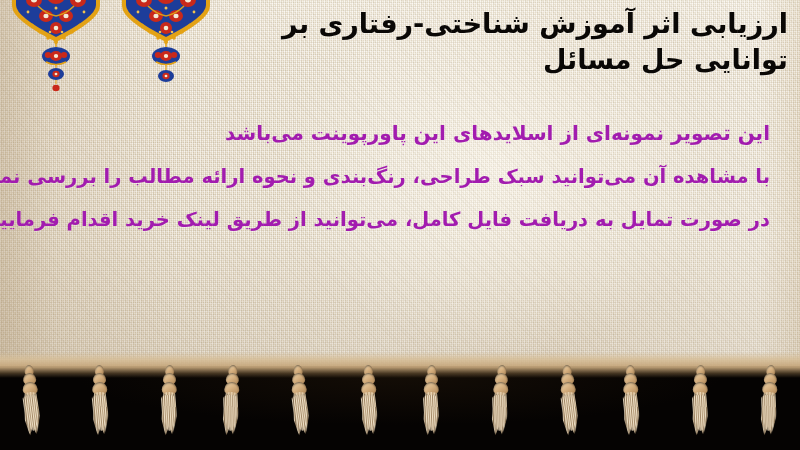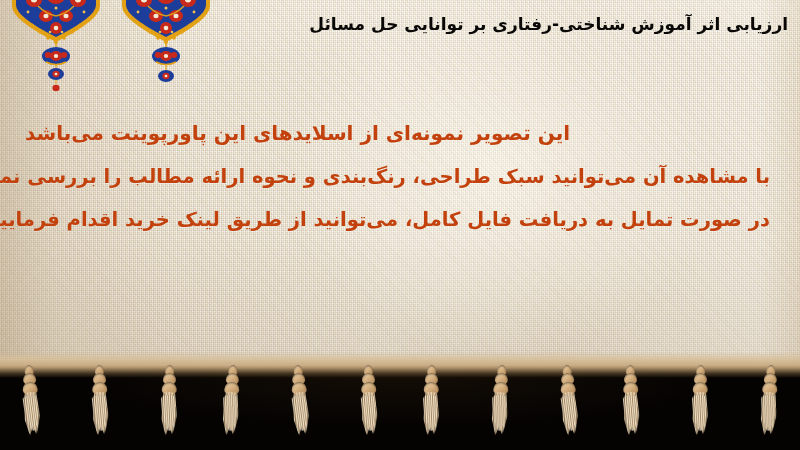--- a/index.html
+++ b/index.html
@@ -116,30 +116,30 @@
     filter:blur(.22px) saturate(1.05);}
 
   
   .text-layer{position:absolute;left:0;top:0;width:800px;height:380px;}
   .title{
     position:absolute;right:12px;top:6px;width:560px;
     text-align:right;
     color:#0a0806;
     font-family:"DejaVu Sans","Liberation Sans",sans-serif;
     font-weight:700;
-    font-size:17px;
+    font-size:27px;
     line-height:36px;
     letter-spacing:0px;
     text-shadow:0 1px 0 rgba(255,255,255,.22);
     direction:rtl;
   }
   .body-text{
     position:absolute;right:30px;top:112px;width:745px;
-    text-align:left;
-    color:#c2410c;
+    text-align:right;
+    color:#a21caf;
     font-family:"DejaVu Sans","Liberation Sans",sans-serif;
     font-weight:700;
     font-size:19.5px;
     line-height:43px;
     direction:rtl;
     text-shadow:0 1px 0 rgba(255,255,255,.2);
   }
   .body-text .ln{display:block;white-space:nowrap;}
   .body-text .ln.l1{font-size:20px;}
 </style>

